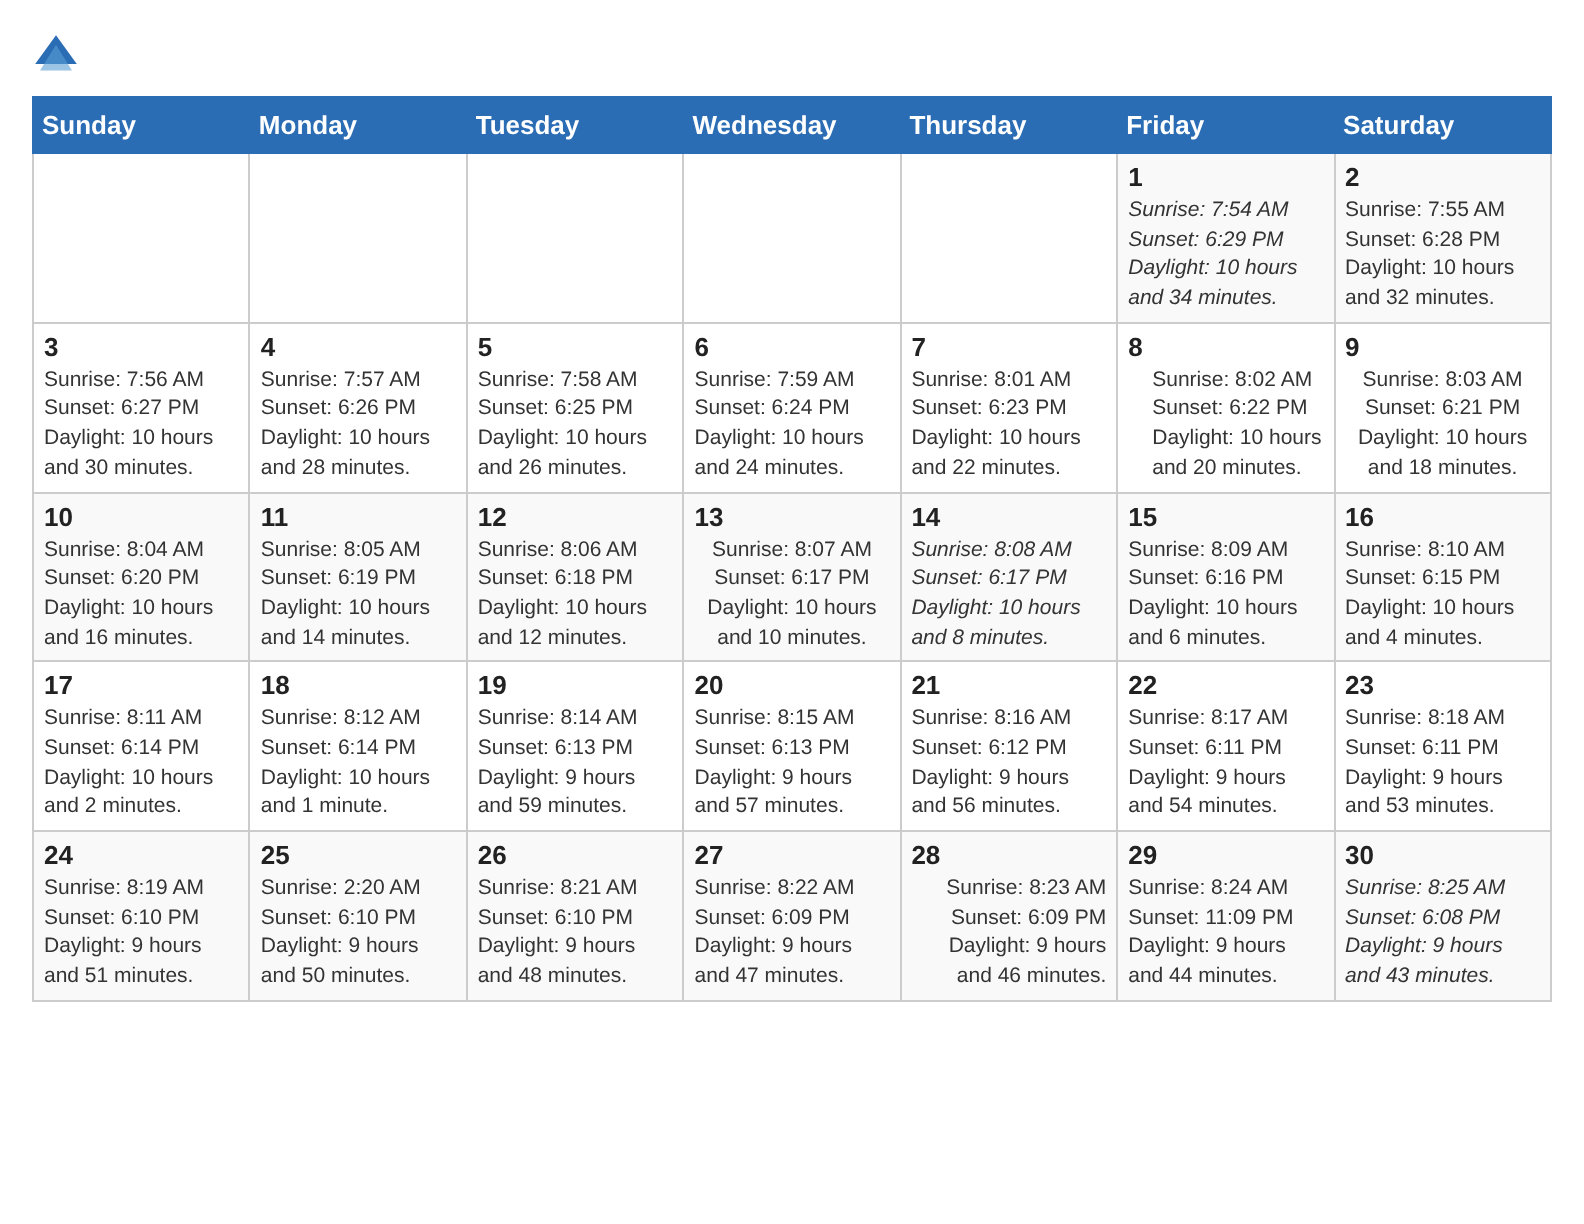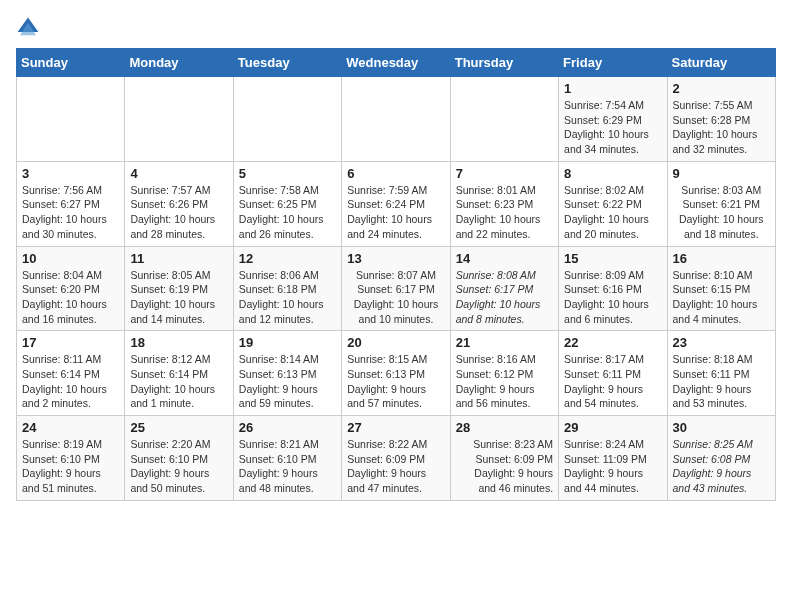--- a/index.html
+++ b/index.html
@@ -122,21 +122,21 @@
   </thead>
   <tbody id="calendar-body">
   <tr>
         <td class="empty-cell"></td>
         <td class="empty-cell"></td>
         <td class="empty-cell"></td>
         <td class="empty-cell"></td>
         <td class="empty-cell"></td>
         <td>
           <span class="day-num">1</span>
-          <div class="day-info" style="white-space: pre-line;">Sunrise: 7:54 AM
+          <div class="day-info" style="white-space: pre-line; font-style: italic;">Sunrise: 7:54 AM
 Sunset: 6:29 PM
 Daylight: 10 hours and 34 minutes.</div>
         </td>
         <td>
           <span class="day-num">2</span>
           <div class="day-info" style="white-space: pre-line;">Sunrise: 7:55 AM
 Sunset: 6:28 PM
 Daylight: 10 hours and 32 minutes.</div>
         </td>
       </tr>
@@ -166,21 +166,21 @@
 Daylight: 10 hours and 24 minutes.</div>
         </td>
         <td>
           <span class="day-num">7</span>
           <div class="day-info" style="white-space: pre-line;">Sunrise: 8:01 AM
 Sunset: 6:23 PM
 Daylight: 10 hours and 22 minutes.</div>
         </td>
         <td>
           <span class="day-num">8</span>
-          <div class="day-info" style="white-space: pre-line;">Sunrise: 8:02 AM
+          <div class="day-info" style="white-space: pre-line; margin-left: 12px;">Sunrise: 8:02 AM
 Sunset: 6:22 PM
 Daylight: 10 hours and 20 minutes.</div>
         </td>
         <td>
           <span class="day-num">9</span>
           <div class="day-info" style="white-space: pre-line; text-align: center;">Sunrise: 8:03 AM
 Sunset: 6:21 PM
 Daylight: 10 hours and 18 minutes.</div>
         </td>
       </tr>

